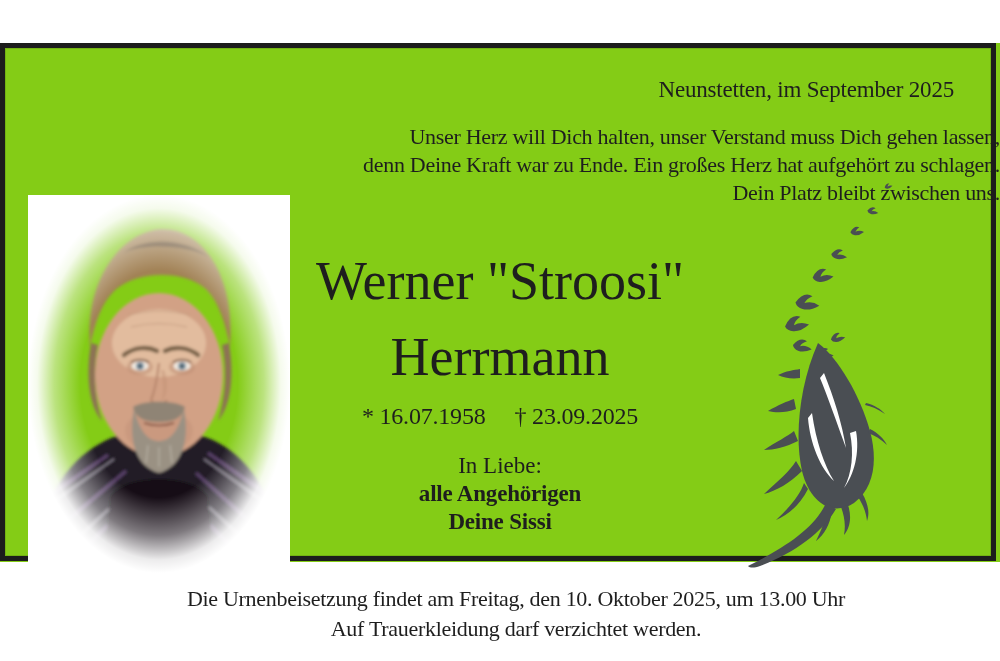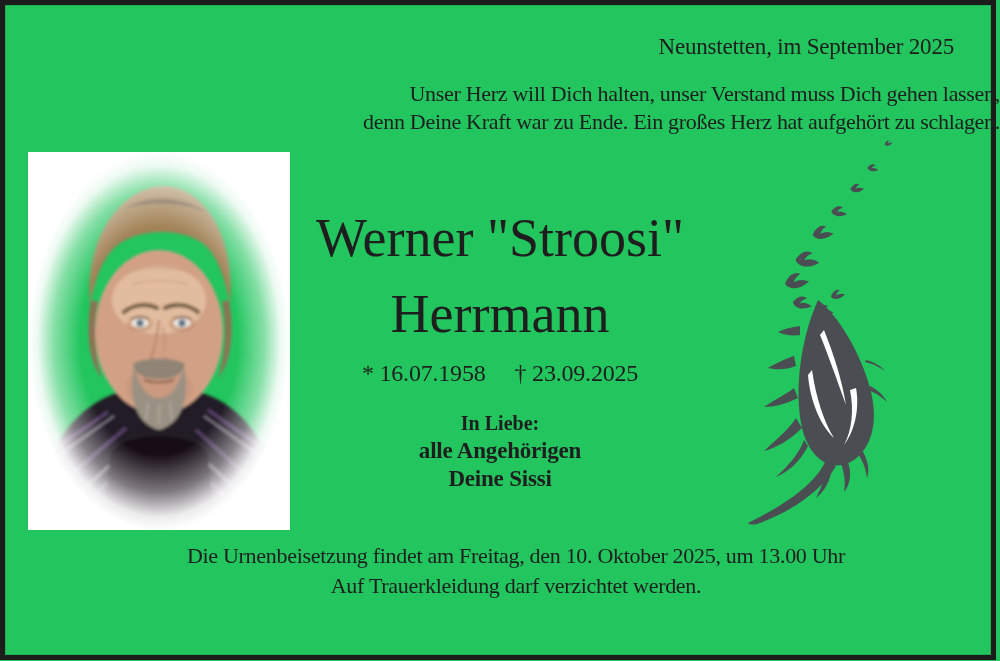--- a/index.html
+++ b/index.html
@@ -8,22 +8,23 @@
     background: #ffffff;
     width: 1000px;
     height: 661px;
     overflow: hidden;
     font-family: "Liberation Serif", "DejaVu Serif", serif;
     color: #1e1e1e;
   }
   .page {
     position: relative;
     width: 1000px;
-    height: 661px;
-    background: #22c55e;
+    height: 519px;
+    background: #84cc16;
+    margin-top: 43px;
   }
   .frame {
     position: absolute;
     top: 0; left: 0; right: 4px; bottom: 1px;
     border: 5px solid #1c1c1c;
     box-shadow: inset 0 0 0 1px rgba(0,0,0,0.12);
     pointer-events: none;
   }
   .dateline {
     position: absolute;
@@ -58,23 +59,22 @@
   .dates-row {
     margin-top: 8px;
     display: flex;
     justify-content: center;
     gap: 29px;
     font-size: 24px;
     letter-spacing: -0.2px;
   }
   .mourners-intro {
     margin-top: 22px;
-    font-size: 20px;
+    font-size: 23px;
     line-height: 28px;
-    font-weight: bold;
   }
   .mourner-name {
     font-size: 23px;
     font-weight: bold;
     line-height: 28px;
     letter-spacing: -0.2px;
   }
   .funeral {
     position: absolute;
     top: 541px;
@@ -104,20 +104,21 @@
 <body>
 
 <div class="page">
   <div class="frame"></div>
 
   <div class="dateline">Neunstetten, im September 2025</div>
 
   <div class="poem">
     <div>Unser Herz will Dich halten, unser Verstand muss Dich gehen lassen,</div>
     <div>denn Deine Kraft war zu Ende. Ein großes Herz hat aufgehört zu schlagen.</div>
+    <div>Dein Platz bleibt zwischen uns.</div>
   </div>
 
   <svg class="portrait" viewBox="0 0 262 378" aria-hidden="true">
     <defs>
       <radialGradient id="vig">
         <stop offset="0" stop-color="#ffffff" stop-opacity="0"></stop>
         <stop offset="0.60" stop-color="#ffffff" stop-opacity="0"></stop>
         <stop offset="0.80" stop-color="#ffffff" stop-opacity="0.45"></stop>
         <stop offset="0.93" stop-color="#ffffff" stop-opacity="0.92"></stop>
         <stop offset="1" stop-color="#ffffff" stop-opacity="1"></stop>

